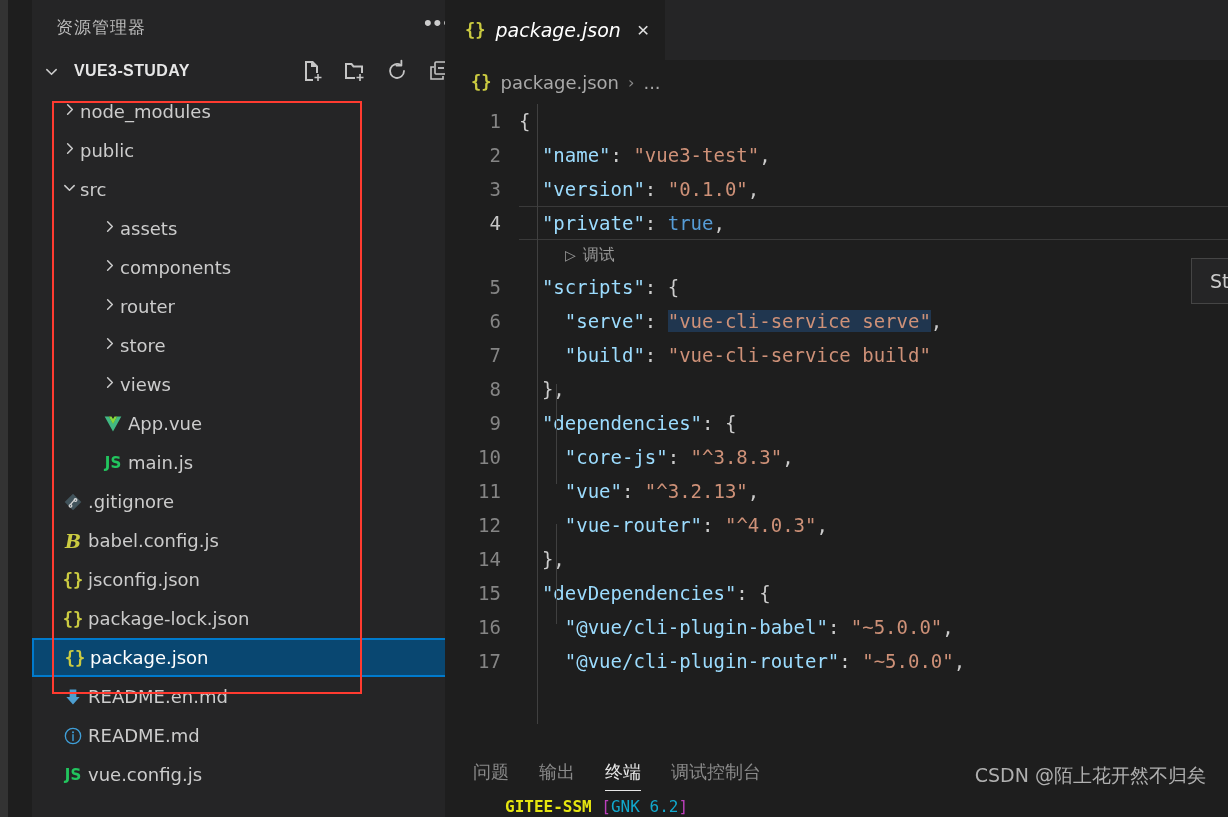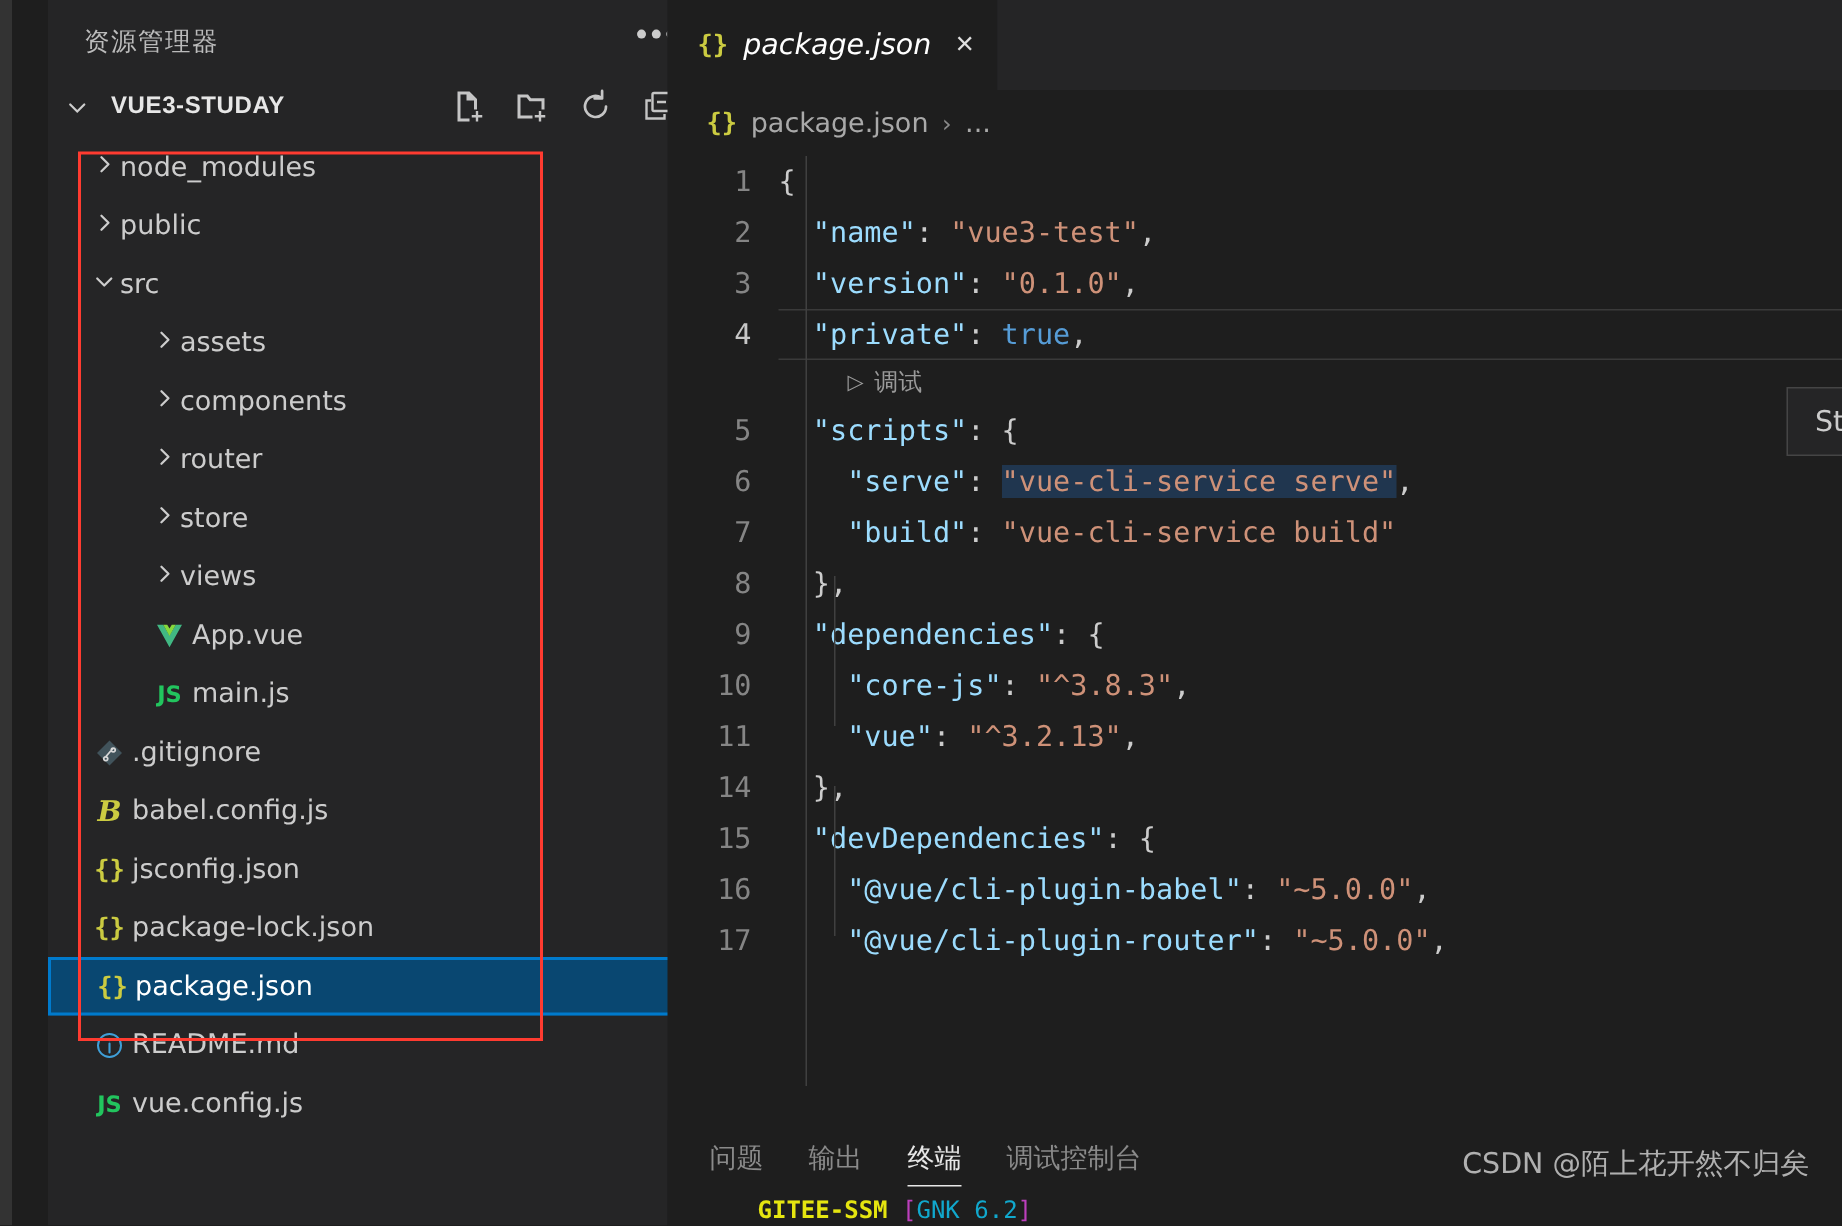--- a/index.html
+++ b/index.html
@@ -291,20 +291,28 @@
         </div>
         <div class="row indent1 selected">
           <span class="ico">
             <span class="ico-json">{}</span>
           </span>
           <span class="lbl">package.json</span>
         </div>
         <div class="row indent1">
           <span class="ico">
             <svg width="20" height="20" viewBox="0 0 24 24">
+              <path d="M8 3 h8 v9 h4 l-8 9 l-8 -9 h4 Z" fill="#4d9fd1"></path>
+            </svg>
+          </span>
+          <span class="lbl">README.en.md</span>
+        </div>
+        <div class="row indent1">
+          <span class="ico">
+            <svg width="20" height="20" viewBox="0 0 24 24">
               <circle cx="12" cy="12" r="9.2" stroke="#3f9fd8" stroke-width="1.6" fill="none"></circle>
               <circle cx="12" cy="7.4" r="1.2" fill="#3f9fd8"></circle>
               <path d="M12 10.5 v7" stroke="#3f9fd8" stroke-width="1.7" stroke-linecap="round"></path>
             </svg>
           </span>
           <span class="lbl">README.md</span>
         </div>
         <div class="row indent1">
           <span class="ico">
             <span class="ico-js">JS</span>
@@ -343,20 +351,21 @@
           <span class="run-tri">▷</span>
           <span>调试</span>
         </div>
         <div class="code-line"><span class="ln">5</span><span class="codetext"><span class="p">  </span><span class="k">"scripts"</span><span class="p">: {</span></span></div>
         <div class="code-line"><span class="ln">6</span><span class="codetext"><span class="p">    </span><span class="k">"serve"</span><span class="p">: </span><span class="s sel">"vue-cli-service serve"</span><span class="p">,</span></span></div>
         <div class="code-line"><span class="ln">7</span><span class="codetext"><span class="p">    </span><span class="k">"build"</span><span class="p">: </span><span class="s">"vue-cli-service build"</span></span></div>
         <div class="code-line"><span class="ln">8</span><span class="codetext"><span class="p">  </span><span class="p">},</span></span></div>
         <div class="code-line"><span class="ln">9</span><span class="codetext"><span class="p">  </span><span class="k">"dependencies"</span><span class="p">: {</span></span></div>
         <div class="code-line"><span class="ln">10</span><span class="codetext"><span class="p">    </span><span class="k">"core-js"</span><span class="p">: </span><span class="s">"^3.8.3"</span><span class="p">,</span></span></div>
         <div class="code-line"><span class="ln">11</span><span class="codetext"><span class="p">    </span><span class="k">"vue"</span><span class="p">: </span><span class="s">"^3.2.13"</span><span class="p">,</span></span></div>
+        <div class="code-line"><span class="ln">12</span><span class="codetext"><span class="p">    </span><span class="k">"vue-router"</span><span class="p">: </span><span class="s">"^4.0.3"</span><span class="p">,</span></span></div>
         <div class="code-line"><span class="ln">14</span><span class="codetext"><span class="p">  </span><span class="p">},</span></span></div>
         <div class="code-line"><span class="ln">15</span><span class="codetext"><span class="p">  </span><span class="k">"devDependencies"</span><span class="p">: {</span></span></div>
         <div class="code-line"><span class="ln">16</span><span class="codetext"><span class="p">    </span><span class="k">"@vue/cli-plugin-babel"</span><span class="p">: </span><span class="s">"~5.0.0"</span><span class="p">,</span></span></div>
         <div class="code-line"><span class="ln">17</span><span class="codetext"><span class="p">    </span><span class="k">"@vue/cli-plugin-router"</span><span class="p">: </span><span class="s">"~5.0.0"</span><span class="p">,</span></span></div>
         <div class="indent-guide" style="left: 92px; top: 0px; height: 620px;"></div>
         <div class="indent-guide" style="left: 111px; top: 280px; height: 100px;"></div>
         <div class="indent-guide" style="left: 111px; top: 420px; height: 100px;"></div>
       </div>
 
     <div class="tooltip">

